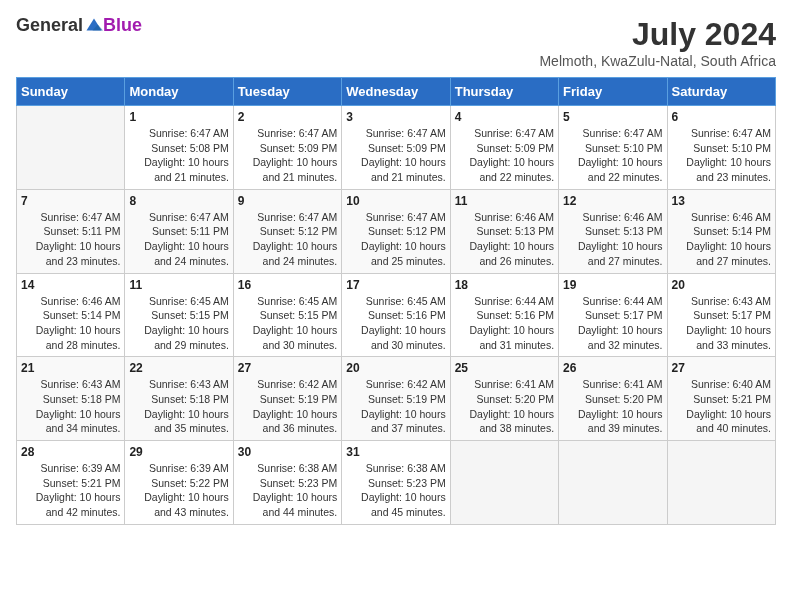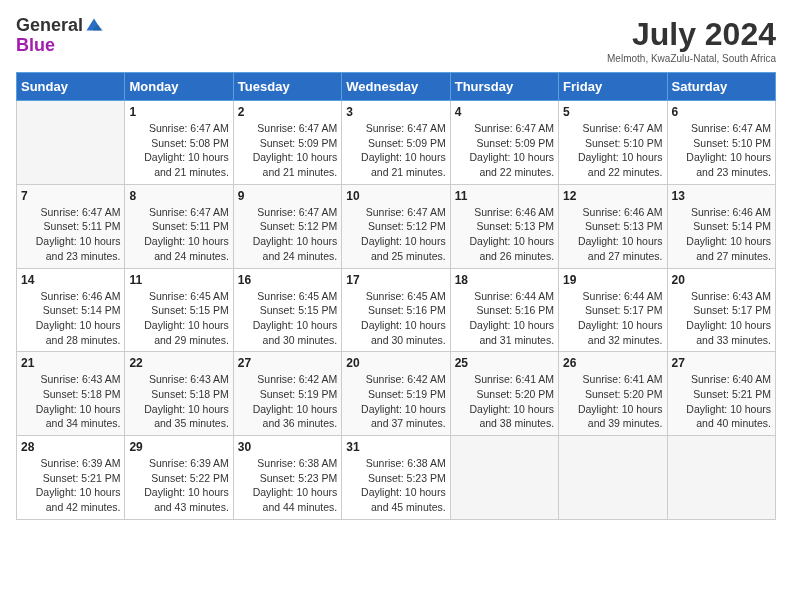--- a/index.html
+++ b/index.html
@@ -15,21 +15,21 @@
       justify-content: space-between;
       align-items: flex-start;
       margin-bottom: 8px;
     }
     .logo {
       display: flex;
       align-items: center;
     }
     .logo-text {
       display: flex;
-      flex-direction: column;
+      flex-direction: row;
       line-height: 1.1;
     }
     .logo-general {
       font-size: 18px;
       font-weight: bold;
       color: #333;
     }
     .logo-blue {
       font-size: 18px;
       font-weight: bold;
@@ -42,21 +42,21 @@
     }
     .title-block {
       text-align: right;
     }
     .main-title {
       font-size: 32px;
       font-weight: bold;
       color: #333;
     }
     .subtitle {
-      font-size: 10px;
+      font-size: 14px;
       color: #555;
     }
     table {
       width: 100%;
       border-collapse: collapse;
       font-size: 11px;
     }
     thead tr th {
       background-color: #2a6dc4;
       color: #fff;

